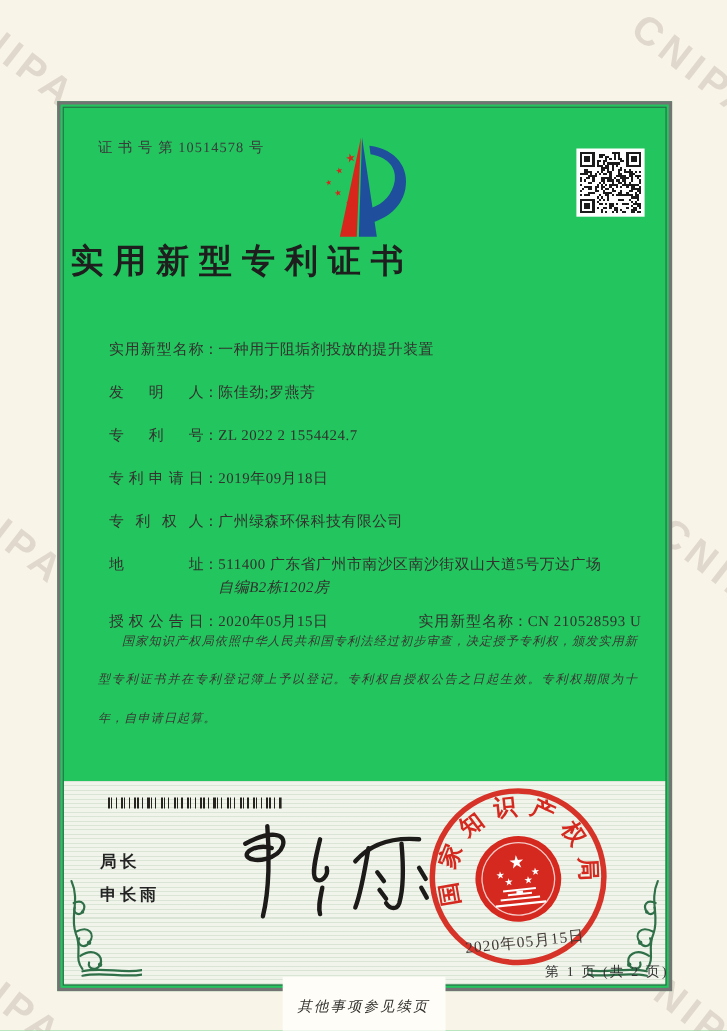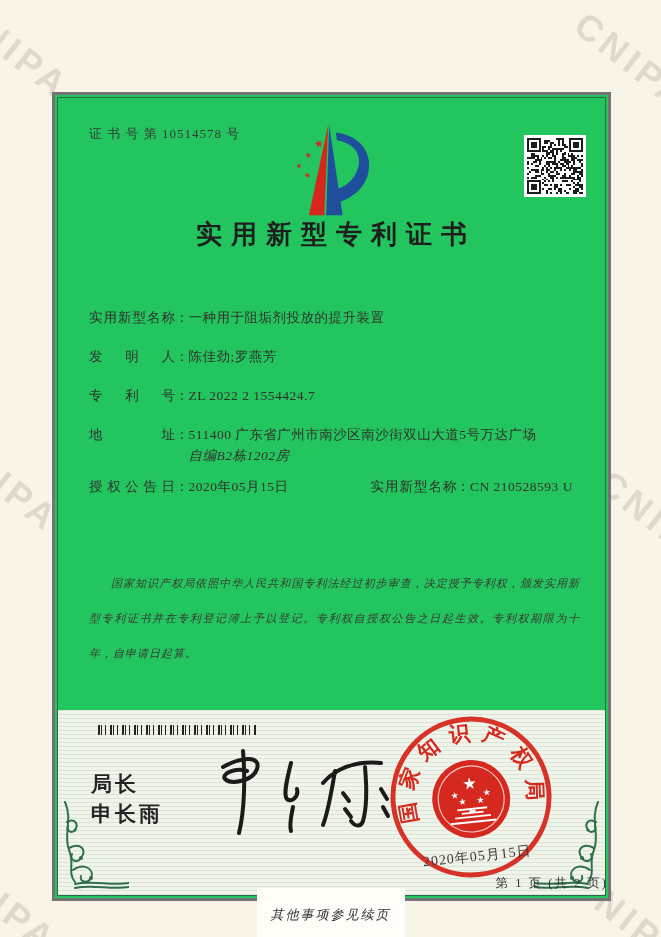--- a/index.html
+++ b/index.html
@@ -24,45 +24,45 @@
   .band{
     position:absolute;left:3px;right:3px;bottom:3px;height:185px;
     background:#f0f4ea;
     background-image:repeating-linear-gradient(180deg,rgba(104,148,110,.16) 0 1px,rgba(0,0,0,0) 1px 4px);
     z-index:0;
   }
   .certno{position:absolute;left:34px;top:30px;font-size:13px;letter-spacing:1px;color:#3a3a3a;z-index:4;}
   .logo{position:absolute;left:50%;top:26px;transform:translateX(-50%);z-index:4;}
   .qr{position:absolute;right:22px;top:40px;width:56px;height:56px;background:#fff;padding:3px;z-index:4;}
   .title{
-    position:absolute;left:0;right:0;top:122px;text-align:center;
-    font-size:26px;font-weight:700;letter-spacing:9px;text-indent:9px;color:#1e1e1e;z-index:4;
-  }
-  .fields{position:absolute;left:34px;right:24px;top:212px;font-size:13.5px;color:#33312e;z-index:4;}
+    position:absolute;left:0;right:0;top:122px;
+    font-size:30px;font-weight:700;letter-spacing:9px;text-indent:9px;color:#1e1e1e;z-index:4;
+  }
+  .fields{position:absolute;left:44px;right:24px;top:212px;font-size:13.5px;color:#33312e;z-index:4;}
   .row{margin-bottom:18px;line-height:21px;white-space:nowrap;}
   .row.addr{margin-bottom:10px;}
   .lbl{display:inline-block;width:86px;text-align:justify;text-align-last:justify;vertical-align:top;}
   .val{display:inline-block;vertical-align:top;letter-spacing:.5px;}
   .val-multi{white-space:normal;width:428px;}
   .val-multi .l2{display:block;font-style:italic;}
   .pair1{display:inline-block;width:278px;white-space:nowrap;}
   .paras{
     position:absolute;left:34px;right:28px;top:471px;z-index:4;
     font-size:11px;line-height:35px;color:#3a3833;font-style:italic;text-align:justify;
   }
   .paras p{margin:0;text-indent:2em;letter-spacing:1px;}
   .barcode{
     position:absolute;left:43px;top:630px;width:158px;height:10px;z-index:4;
     background:
       repeating-linear-gradient(90deg,#26241f 0 2px,transparent 2px 3px,#26241f 3px 4px,transparent 4px 7px,#26241f 7px 8px,transparent 8px 12px);
   }
   .director{
     position:absolute;left:36px;top:674px;z-index:5;
     font-family:"Liberation Sans","DejaVu Sans",sans-serif;
-    font-size:21px;font-weight:600;letter-spacing:3px;color:#242424;line-height:30px;
+    font-size:15px;font-weight:600;letter-spacing:3px;color:#242424;line-height:30px;
   }
   .signature{position:absolute;left:140px;top:642px;z-index:5;}
   .seal{position:absolute;left:330px;top:616px;width:172px;height:172px;transform:rotate(-6deg);z-index:6;}
   .pageinfo{position:absolute;left:0;right:0;top:780px;text-align:right;font-size:12.5px;letter-spacing:2px;color:#333;z-index:5;}
   .note{
     position:absolute;left:50%;transform:translateX(-50%);top:888px;z-index:4;
     background:#fefdf8;padding:18px 14px;font-size:13px;letter-spacing:2px;color:#33312c;font-style:italic;white-space:nowrap;
   }
   .orn{position:absolute;bottom:4px;z-index:5;}
   .orn.left{left:4px;}
@@ -419,20 +419,26 @@
   <div class="fields">
     <div class="row">
       <span class="lbl">实用新型名称</span><span>：</span><span class="val">一种用于阻垢剂投放的提升装置</span>
     </div>
     <div class="row">
       <span class="lbl">发明人</span><span>：</span><span class="val">陈佳劲;罗燕芳</span>
     </div>
     <div class="row">
       <span class="lbl">专利号</span><span>：</span><span class="val">ZL 2022 2 1554424.7</span>
     </div>
+    <div class="row">
+      <span class="lbl">专利申请日</span><span>：</span><span class="val">2019年09月18日</span>
+    </div>
+    <div class="row">
+      <span class="lbl">专利权人</span><span>：</span><span class="val">广州绿森环保科技有限公司</span>
+    </div>
     <div class="row addr">
       <span class="lbl">地址</span><span>：</span><span class="val val-multi"><span>511400 广东省广州市南沙区南沙街双山大道5号万达广场</span><span class="l2">自编B2栋1202房</span></span>
     </div>
     <div class="row">
       <span class="pair1">
         <span class="lbl">授权公告日</span><span>：</span><span class="val">2020年05月15日</span>
       </span>
       <span>
         <span class="lbl">实用新型名称</span><span>：</span><span class="val">CN 210528593 U</span>
       </span>

